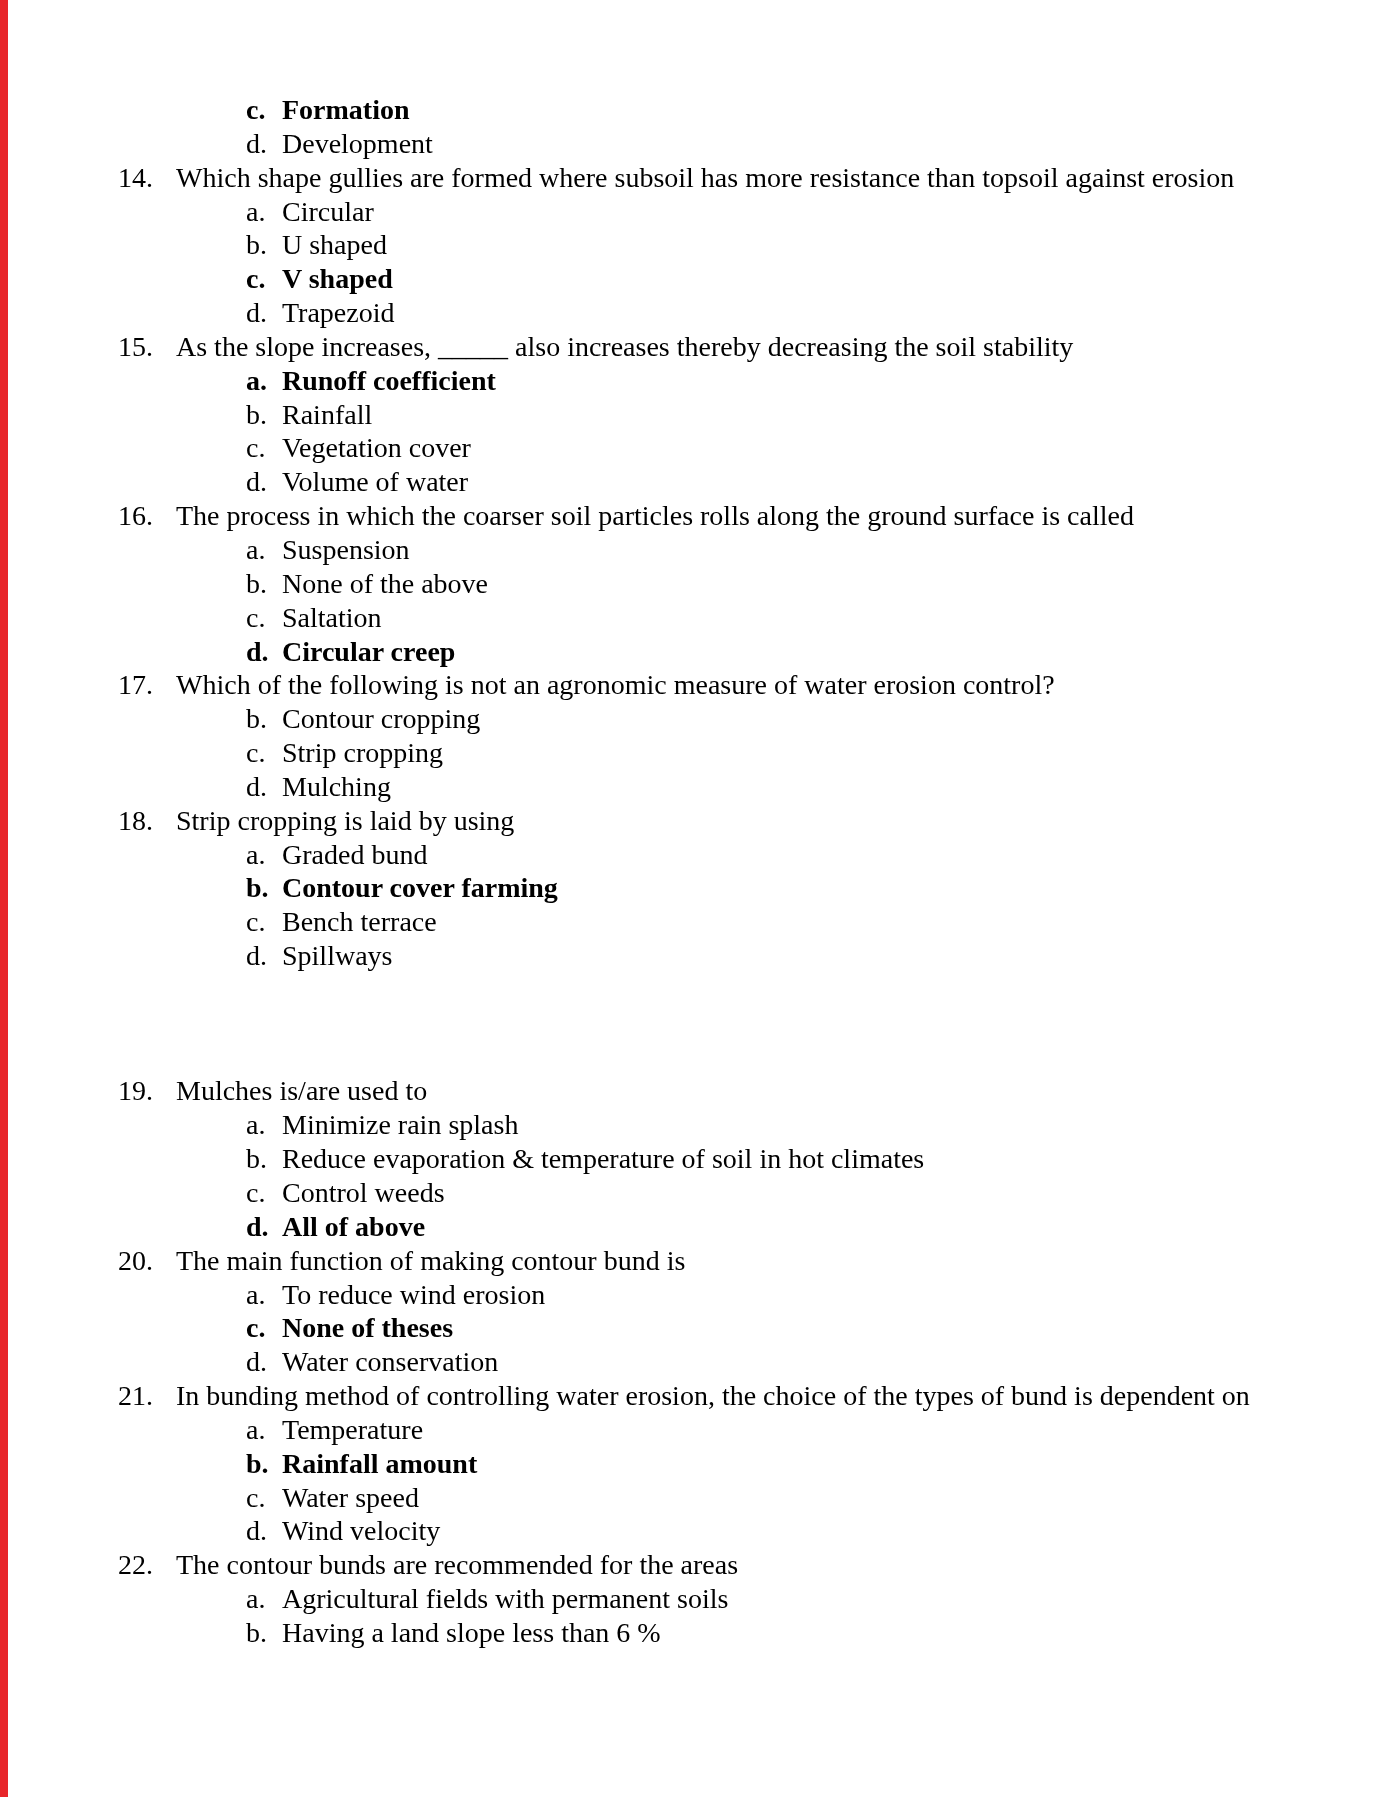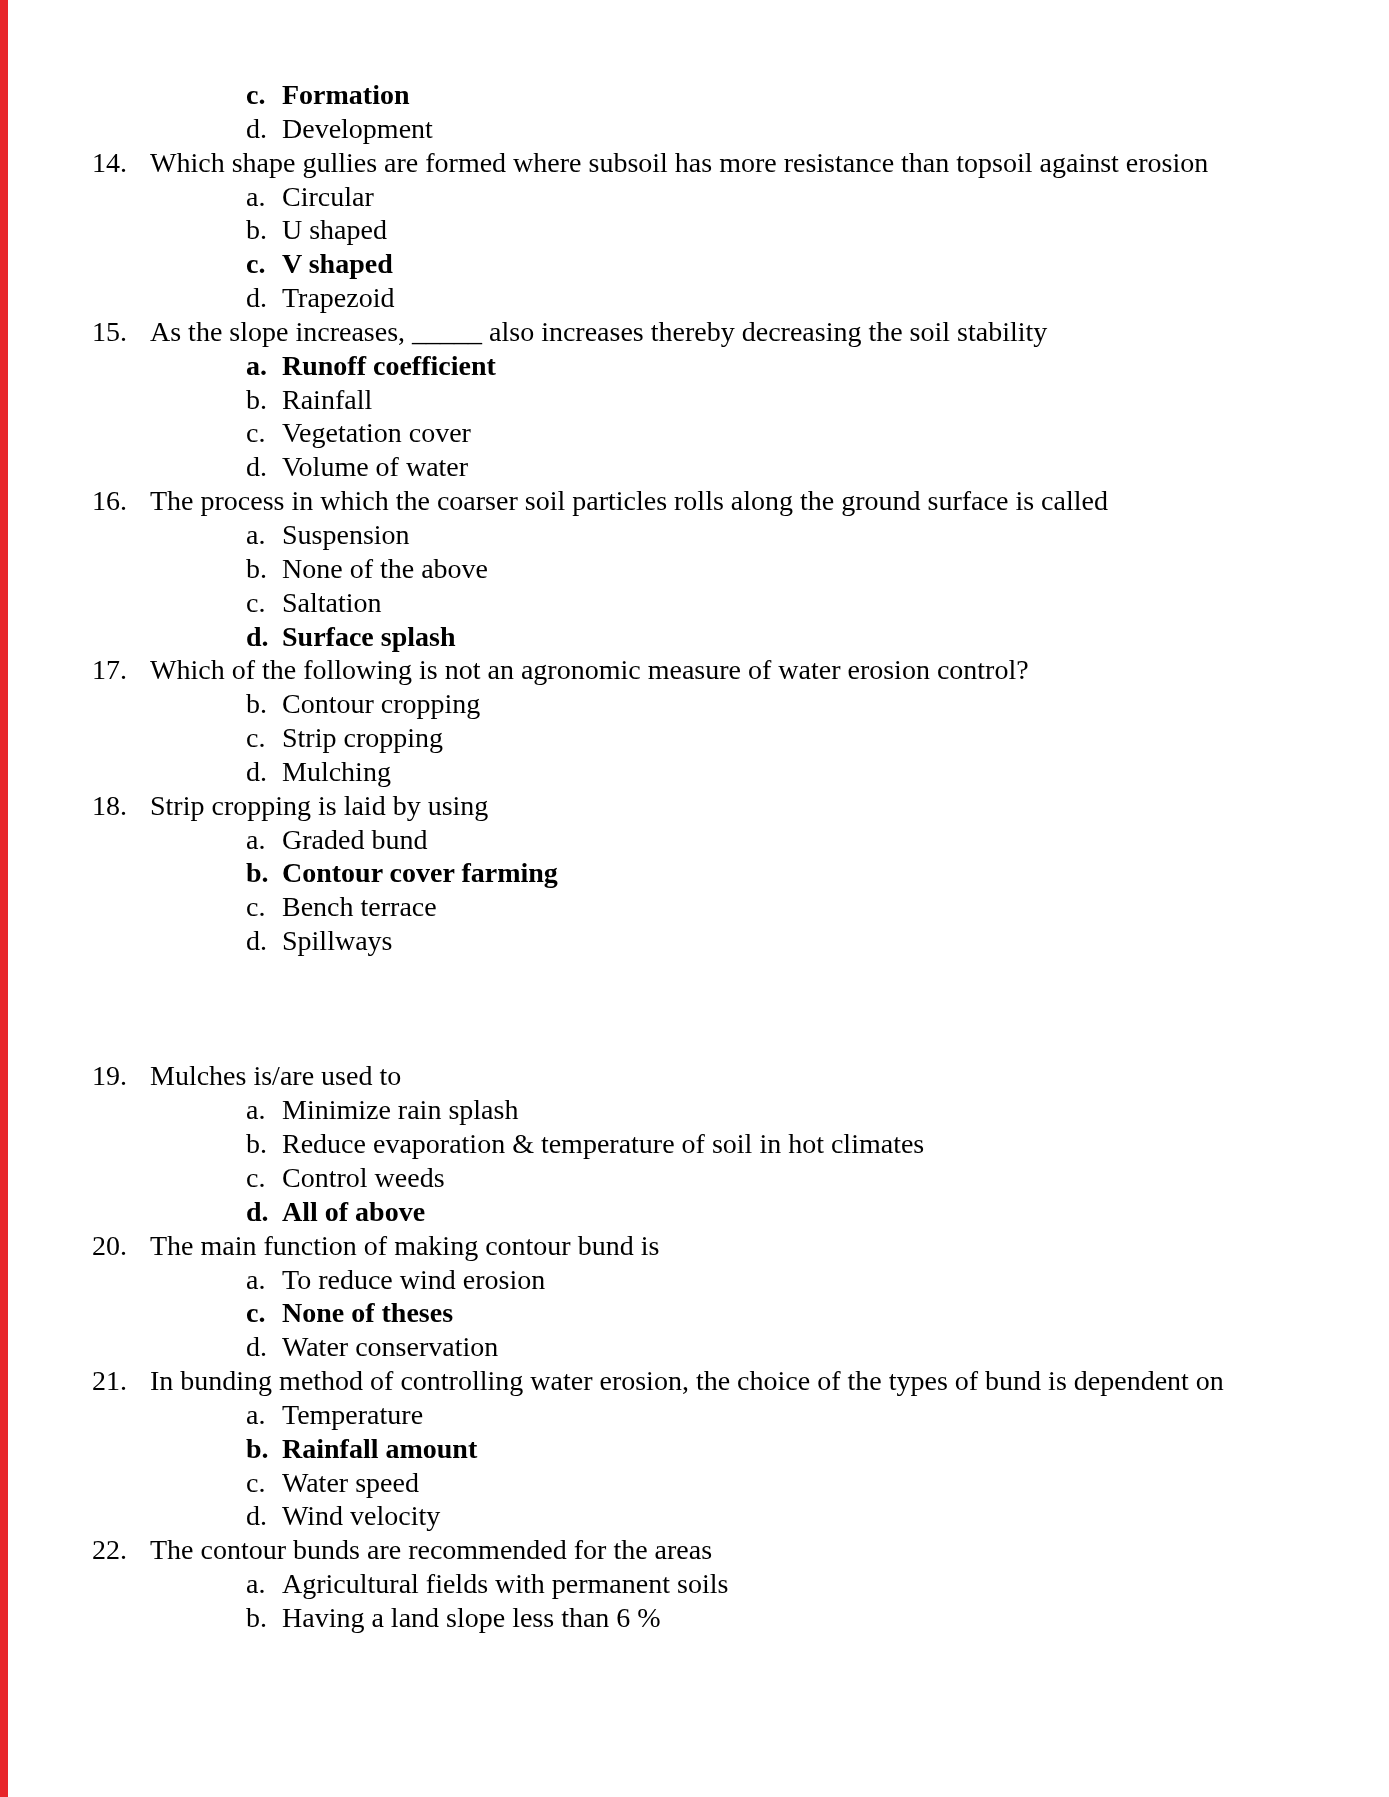--- a/index.html
+++ b/index.html
@@ -12,22 +12,22 @@
     font-size: 28px;
     line-height: 33.85px;
     position: relative;
     overflow: hidden;
   }
   .redbar {
     position: absolute;
     left: 0; top: 0;
     width: 8px; height: 100%;
   }
-  .doc { padding-top: 78px; }
-  .q   { padding-left: 92px; white-space: nowrap; }
+  .doc { padding-top: 78px; margin-top: 15px; }
+  .q   { padding-left: 118px; white-space: nowrap; }
   .qnum { display: inline-block; width: 58px; }
   .opt { padding-left: 246px; white-space: nowrap; }
   .letter { display: inline-block; width: 36px; }
   .bold { font-weight: bold; }
   .spacer { height: 101.5px; }
 </style>
 </head>
 <body>
 
 <div class="redbar" style="background:#e8262a;"></div>
@@ -46,21 +46,21 @@
   <div class="q"><span class="qnum">15.</span><span>As the slope increases, _____ also increases thereby decreasing the soil stability</span></div>
   <div class="opt bold"><span class="letter">a.</span><span>Runoff coefficient</span></div>
   <div class="opt"><span class="letter">b.</span><span>Rainfall</span></div>
   <div class="opt"><span class="letter">c.</span><span>Vegetation cover</span></div>
   <div class="opt"><span class="letter">d.</span><span>Volume of water</span></div>
 
   <div class="q"><span class="qnum">16.</span><span>The process in which the coarser soil particles rolls along the ground surface is called</span></div>
   <div class="opt"><span class="letter">a.</span><span>Suspension</span></div>
   <div class="opt"><span class="letter">b.</span><span>None of the above</span></div>
   <div class="opt"><span class="letter">c.</span><span>Saltation</span></div>
-  <div class="opt bold"><span class="letter">d.</span><span>Surface splash</span></div>
+  <div class="opt bold"><span class="letter">d.</span><span>Circular creep</span></div>
 
   <div class="q"><span class="qnum">17.</span><span>Which of the following is not an agronomic measure of water erosion control?</span></div>
   <div class="opt"><span class="letter">b.</span><span>Contour cropping</span></div>
   <div class="opt"><span class="letter">c.</span><span>Strip cropping</span></div>
   <div class="opt"><span class="letter">d.</span><span>Mulching</span></div>
 
   <div class="q"><span class="qnum">18.</span><span>Strip cropping is laid by using</span></div>
   <div class="opt"><span class="letter">a.</span><span>Graded bund</span></div>
   <div class="opt bold"><span class="letter">b.</span><span>Contour cover farming</span></div>
   <div class="opt"><span class="letter">c.</span><span>Bench terrace</span></div>

